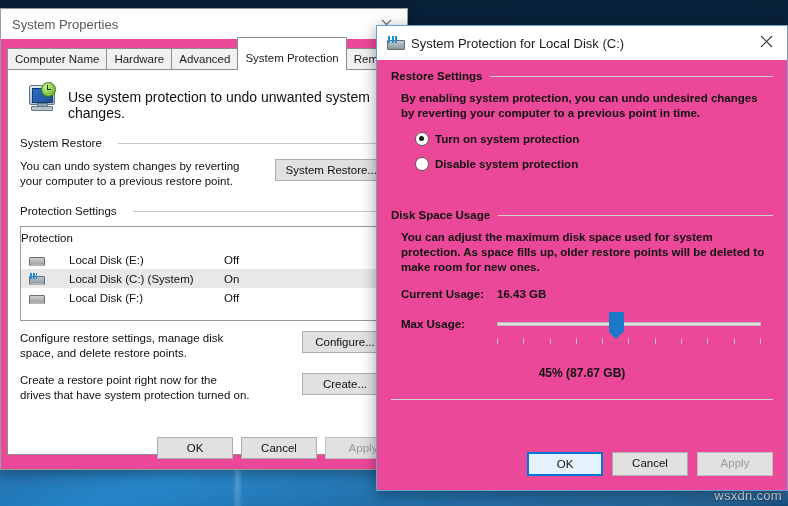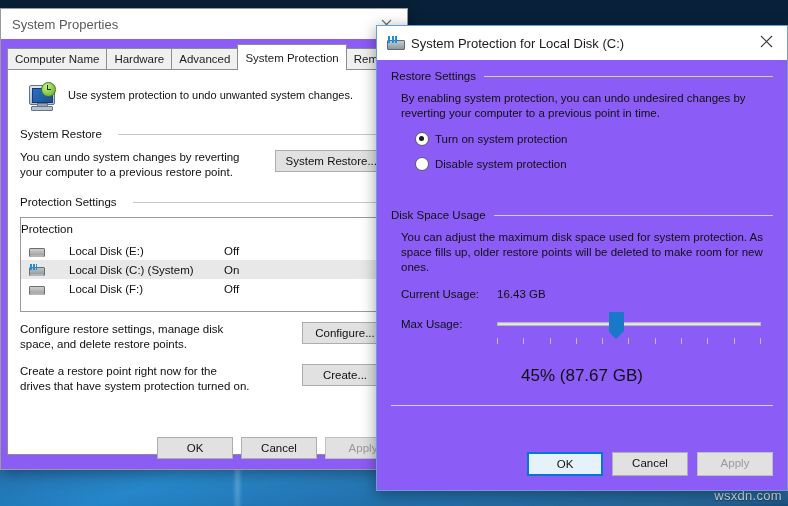--- a/index.html
+++ b/index.html
@@ -59,21 +59,21 @@
     color: #d8dde2;
     font-size: 13px;
     letter-spacing: .3px;
     text-shadow: 0 1px 1px rgba(0,0,0,.4);
     font-family: "Liberation Sans", sans-serif;
   }
 
   
   .window {
     position: absolute;
-    background: #8b5cf6;
+    background: #ec4899;
     border: 1px solid #9b9b9b;
     box-shadow: 0 3px 14px rgba(0,0,0,.38);
     box-sizing: border-box;
   }
 
   .titlebar {
     height: 30px;
     background: #ffffff;
     display: flex;
     align-items: center;
@@ -123,42 +123,42 @@
     padding: 3px 7px 3px 7px;
     margin-right: -1px;
     color: #1c1c1c;
     white-space: nowrap;
     height: 15px;
     line-height: 15px;
     box-sizing: content-box;
   }
   .tab.active {
     background: #ffffff;
-    padding-top: 5px;
+    padding-top: 12px;
     height: 17px;
     line-height: 17px;
     position: relative;
     z-index: 3;
     border-color: #8e8e8e;
   }
   .tab-body {
     position: relative;
     margin: 0 6px 0 6px;
     border: 1px solid #8e8e8e;
     background: #ffffff;
     height: 386px;
     margin-top: -1px;
     box-sizing: border-box;
     padding: 10px 12px;
     font-size: 11.5px;
     color: #101010;
   }
 
   .hdr-row { display:flex; align-items:flex-start; gap:10px; margin: 2px 0 0 4px;}
-  .hdr-text { font-size: 11px; color:#101010; padding-top: 7px;}
+  .hdr-text { font-size: 14px; color:#101010; padding-top: 7px;}
 
   .group { margin-top: 16px; }
   .group-title-row { display:flex; align-items:center; gap:16px; }
   .group-title { font-size: 11.5px; color:#101010; white-space: nowrap;}
   .group-rule { flex:1; height:1px; background:#c8c8c8; }
 
   .two-col {
     display:flex;
     align-items:flex-start;
     justify-content: space-between;
@@ -270,20 +270,21 @@
     width: 412px;
     height: 466px;
     border: 1px solid #6b9fd1;
   }
   #spdlg .titlebar { height: 34px; border-bottom: none; }
   #spdlg .titlebar .title { font-size: 13px; color: #1b1b1b; }
   #spdlg .dlg-body {
     padding: 4px 14px 0 14px;
     font-size: 11.5px;
     color: #101010;
+    font-weight: bold;
   }
   .para { line-height: 15px; margin: 9px 0 0 10px; }
 
   .radio-row { display:flex; align-items:center; gap:6px; margin: 11px 0 0 24px;}
   .radio {
     width: 12px; height: 12px; border-radius:50%;
     border:1px solid #5a5a5a; background:#fff; position:relative; flex:0 0 12px;
   }
   .radio.checked::after {
     content:""; position:absolute; left:2.5px; top:2.5px; width:5px; height:5px; border-radius:50%; background:#1b1b1b;
@@ -307,21 +308,21 @@
     background: #1979c8;
   }
   .slider-thumb::after {
     content:""; position:absolute; left:0; top:20px;
     border-left: 7.5px solid transparent;
     border-right: 7.5px solid transparent;
     border-top: 7px solid #1979c8;
   }
   .ticks { position:absolute; left:0; right:0; top:24px; height:6px; display:flex; justify-content:space-between;}
   .tick { width:1px; height:6px; background:#bdbdbd; }
-  .slider-value { text-align:center; font-size:17px; margin: 22px 0 0 0; }
+  .slider-value { text-align:center; font-size:12px; margin: 22px 0 0 0; }
 
   .delete-row {
     display:flex; align-items:center; justify-content: space-between;
     margin: 18px 0 0 10px; padding-right: 0;
   }
   .delete-row .txt { font-size: 11.5px; }
 
   .dlg-sep { height:1px; background:#d2d2d2; margin: 19px 14px 0 14px; }
 
   .dlg-footer {

